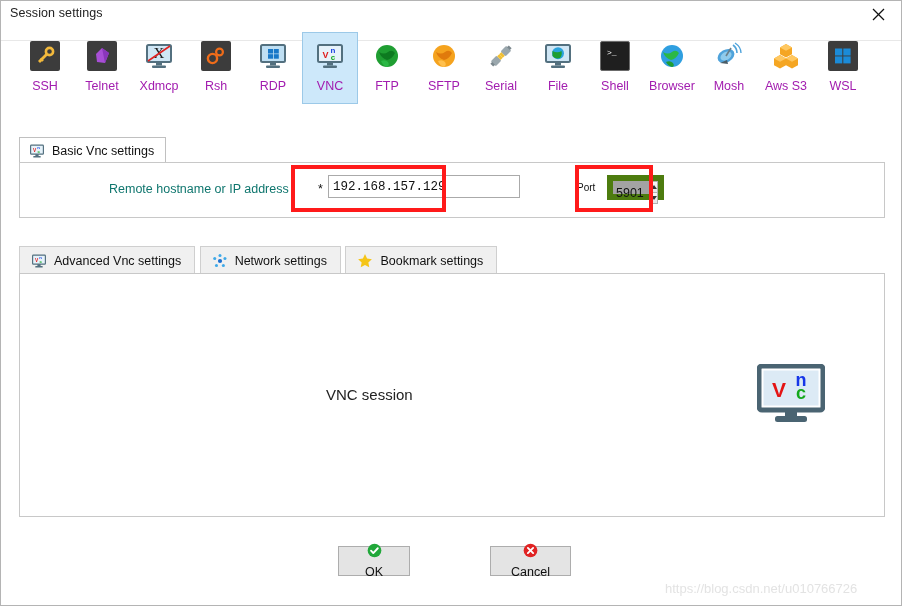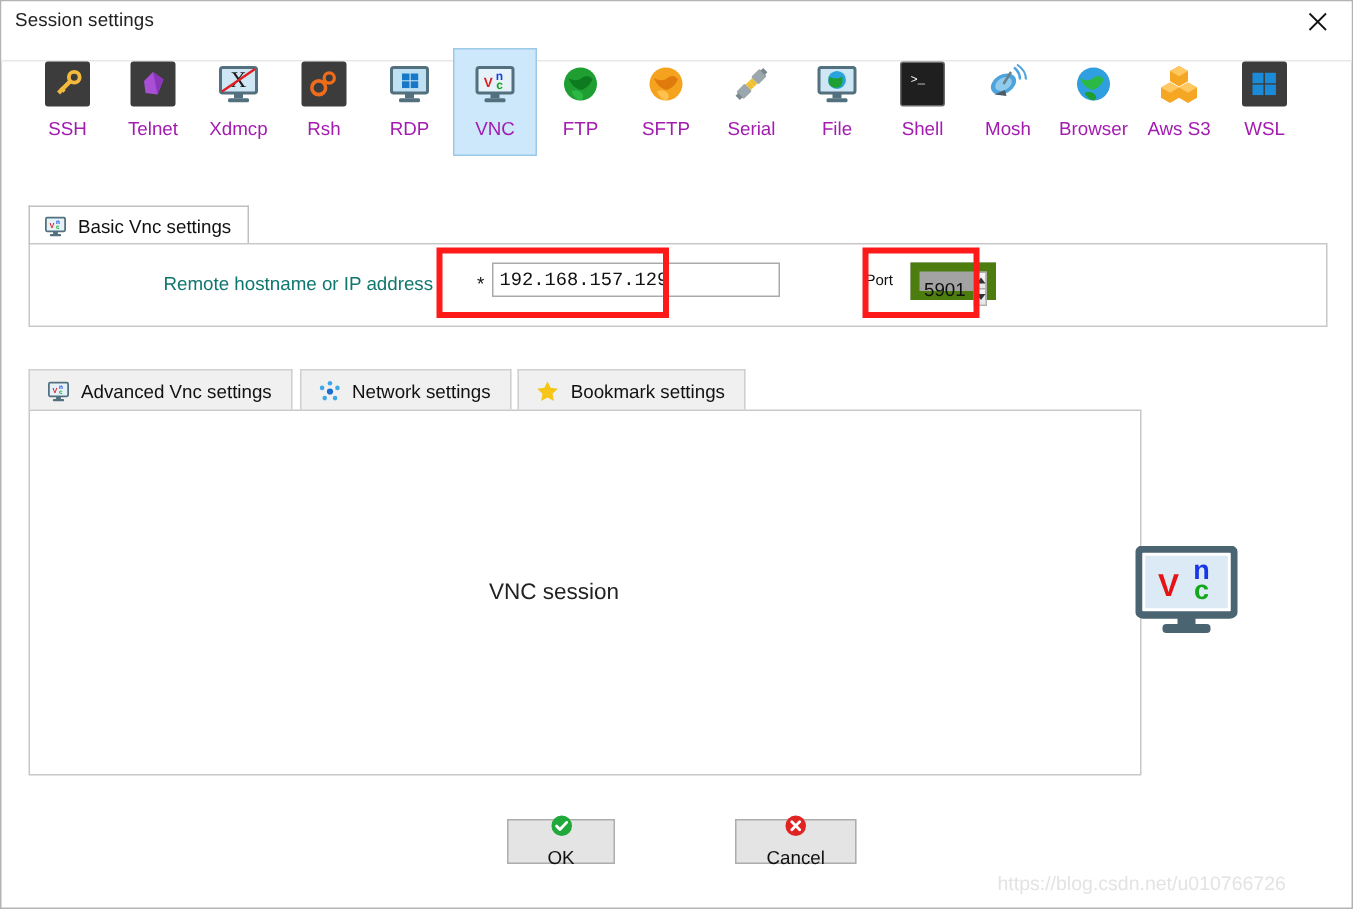--- a/index.html
+++ b/index.html
@@ -159,21 +159,21 @@
 
   
   .tabstrip-bottom {
     position: absolute; left: 18px; top: 245px;
     width: 866px; height: 28px;
   }
   .tabstrip-bottom .tab { height: 28px; font-size:12.5px; padding: 0 13px 0 11px; }
 
   .bigpanel {
     position: absolute; left: 18px; top: 272px;
-    width: 742px; height: 244px;
+    width: 866px; height: 244px;
     background: #ffffff;
     border: 1px solid #c8c8c8;
   }
   .session-caption {
     position: absolute; left: 306px; top: 112px;
     font-size: 15px; color: #222;
   }
   .vnc-big {
     position: absolute; left: 737px; top: 90px;
     width: 68px; height: 60px;
@@ -354,41 +354,41 @@
           <svg width="24" height="20" viewBox="0 0 24 20">
             <text x="4" y="9" font-family="Liberation Mono, monospace" font-size="8" fill="#ffffff">&gt;_</text>
           </svg>
         </div>
       </div>
       <div class="plabel">Shell</div>
     </div>
 
     <div class="proto">
       <div class="glyph">
+        <svg width="26" height="26" viewBox="0 0 26 26">
+          <circle cx="13" cy="13" r="11" fill="#2f9fe0"></circle>
+          <path d="M4 9 q5 3 9 0 q4 -3 7 1 q-3 6 -8 7 q-6 -2 -8 -8 Z" fill="#2bb845"></path>
+          <path d="M7 19 q4 -2 7 1 q2 3 -1 4 q-4 -1 -6 -5 Z" fill="#1f9e32"></path>
+        </svg>
+      </div>
+      <div class="plabel">Browser</div>
+    </div>
+
+    <div class="proto">
+      <div class="glyph">
         <svg width="28" height="28" viewBox="0 0 28 28">
           <ellipse cx="11" cy="14" rx="9" ry="6.3" transform="rotate(-30 11 14)" fill="#4fa3db"></ellipse>
           <ellipse cx="11" cy="14" rx="6" ry="4" transform="rotate(-30 11 14)" fill="#8fcbec"></ellipse>
           <line x1="11" y1="14" x2="16" y2="6" stroke="#6a7f8a" stroke-width="1.6"></line>
           <path d="M18 3 q4 3 4 8" fill="none" stroke="#4fa3db" stroke-width="1.6"></path>
           <path d="M20 1 q6 4 6 10" fill="none" stroke="#4fa3db" stroke-width="1.4"></path>
           <path d="M5 21 l7 -3 l1 4 Z" fill="#4a5c66"></path>
         </svg>
       </div>
       <div class="plabel">Mosh</div>
-    </div>
-
-    <div class="proto">
-      <div class="glyph">
-        <svg width="26" height="26" viewBox="0 0 26 26">
-          <circle cx="13" cy="13" r="11" fill="#2f9fe0"></circle>
-          <path d="M4 9 q5 3 9 0 q4 -3 7 1 q-3 6 -8 7 q-6 -2 -8 -8 Z" fill="#2bb845"></path>
-          <path d="M7 19 q4 -2 7 1 q2 3 -1 4 q-4 -1 -6 -5 Z" fill="#1f9e32"></path>
-        </svg>
-      </div>
-      <div class="plabel">Browser</div>
     </div>
 
     <div class="proto">
       <div class="glyph">
         <svg width="28" height="28" viewBox="0 0 28 28">
           <path d="M14 2 l6 3.4 v6.8 L14 15.6 8 12.2 V5.4 Z" fill="#f5a623"></path>
           <path d="M14 2 l6 3.4 L14 8.8 8 5.4 Z" fill="#ffc861"></path>
           <path d="M8 13 l6 3.4 v6.8 L8 26.6 2 23.2 v-6.8 Z" fill="#f5a623"></path>
           <path d="M8 13 l6 3.4 L8 19.8 2 16.4 Z" fill="#ffc861"></path>
           <path d="M20 13 l6 3.4 v6.8 L20 26.6 14 23.2 v-6.8 Z" fill="#f5a623"></path>

